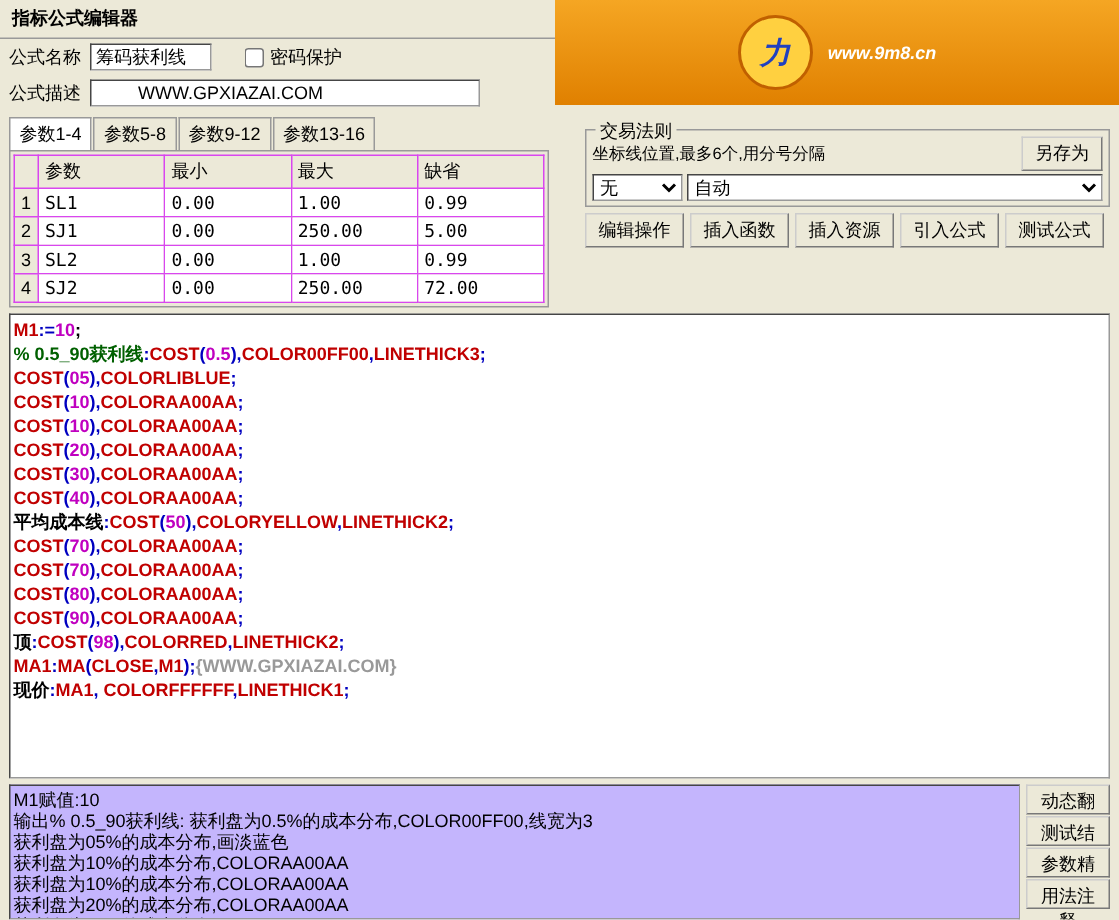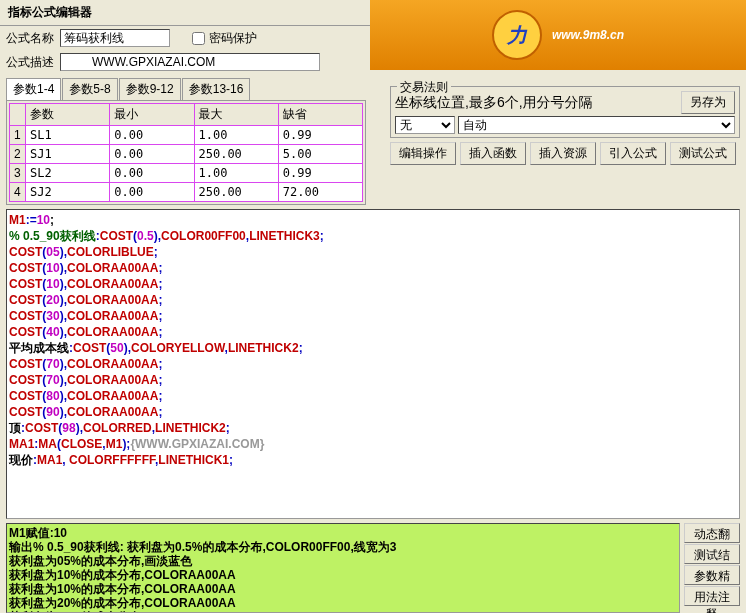--- a/index.html
+++ b/index.html
@@ -16,21 +16,21 @@
 .param-table { width: 100%; border-collapse: collapse; }
 .param-table th, .param-table td { border: 1px solid #d946ef; padding: 0; font-weight: normal; text-align: left; }
 .param-table th { padding: 2px 4px; background: #ece9d8; }
 .param-table input { border: none; width: 100%; padding: 2px 4px; font-family: monospace; }
 .upper-right { position: absolute; right: 6px; top: 34px; width: 350px; }
 .btn { border: 1px outset #ccc; background: #ece9d8; padding: 2px 8px; cursor: pointer; font-size: 12px; }
 .btn-row { display: flex; gap: 4px; margin-top: 4px; }
 select { border: 1px inset #999; background: #fff; height: 18px; }
 .code-area { margin: 4px 6px; border: 1px inset #999; background: #fff; height: 310px; overflow: auto; padding: 2px; font-family: "Fixedsys", "Consolas", monospace; font-size: 13px; line-height: 16px; }
 .output-area { margin: 0 6px 4px 6px; display: flex; }
-.output-text { flex: 1; border: 1px inset #999; background: #bef264; height: 90px; overflow: auto; padding: 2px; font-family: "SimSun", sans-serif; font-size: 12px; line-height: 14px; font-weight: bold; }
+.output-text { flex: 1; border: 1px inset #999; background: #c4b5fd; height: 90px; overflow: auto; padding: 2px; font-family: "SimSun", sans-serif; font-size: 12px; line-height: 14px; }
 .output-btns { display: flex; flex-direction: column; gap: 1px; margin-left: 4px; }
 .output-btns .btn { width: 56px; height: 20px; }
 .c-red { color: #c00000; font-weight: bold; }
 .c-blue { color: #0000c0; font-weight: bold; }
 .c-dgreen { color: #006000; font-weight: bold; }
 .c-mag { color: #c000c0; font-weight: bold; }
 .c-black { color: #000; font-weight: bold; }
 .c-gray { color: #999; font-weight: bold; }
 .fs { border: 1px solid #999; padding: 4px 4px 3px 4px; margin-top: 2px; position: relative; }
 .fs .lg { position: absolute; top: -8px; left: 6px; background: #ece9d8; padding: 0 3px; font-size: 12px; }
@@ -45,21 +45,21 @@
 
 <div class="logo">
   <div class="logo-circle">
       <span style="color:#2040c0;font-size:20px;font-weight:bold;">力</span>
     </div>
   <span>www.9m8.cn</span>
 </div>
 
 <div class="row">
   <span class="label">公式名称</span>
-  <input type="text" class="field" style="width: 110px;" value="筹码获利线">
+  <input type="text" class="field" style="width: 81px;" value="筹码获利线">
   <span style="width:14px"></span>
   <input type="checkbox" style="">
   <span>密码保护</span>
   <span style="flex:1"></span>
 </div>
 <div class="row">
   <span class="label">公式描述</span>
   <input type="text" class="field" style="width: 260px; padding-left: 31px;" value="WWW.GPXIAZAI.COM">
 </div>
 
@@ -112,21 +112,21 @@
         </tr>
       </tbody>
   </table>
 </div>
 
 <div class="upper-right">
   <div style="height:50px"></div>
   <div class="fs">
     <span class="lg">交易法则</span>
     <div style="display:flex;align-items:center;gap:3px">
-      <span style="font-size:14px">坐标线位置,最多6个,用分号分隔</span>
+      <span style="font-size:11px">坐标线位置,最多6个,用分号分隔</span>
       <button class="btn" style="margin-left:auto">另存为</button>
     </div>
     <div style="display:flex;gap:3px;margin-top:2px">
       <select style="width:60px"><option>无</option></select>
       <select style="flex:1"><option>自动</option></select>
     </div>
   </div>
   <div class="btn-row">
     <button class="btn">编辑操作</button>
     <button class="btn">插入函数</button>

